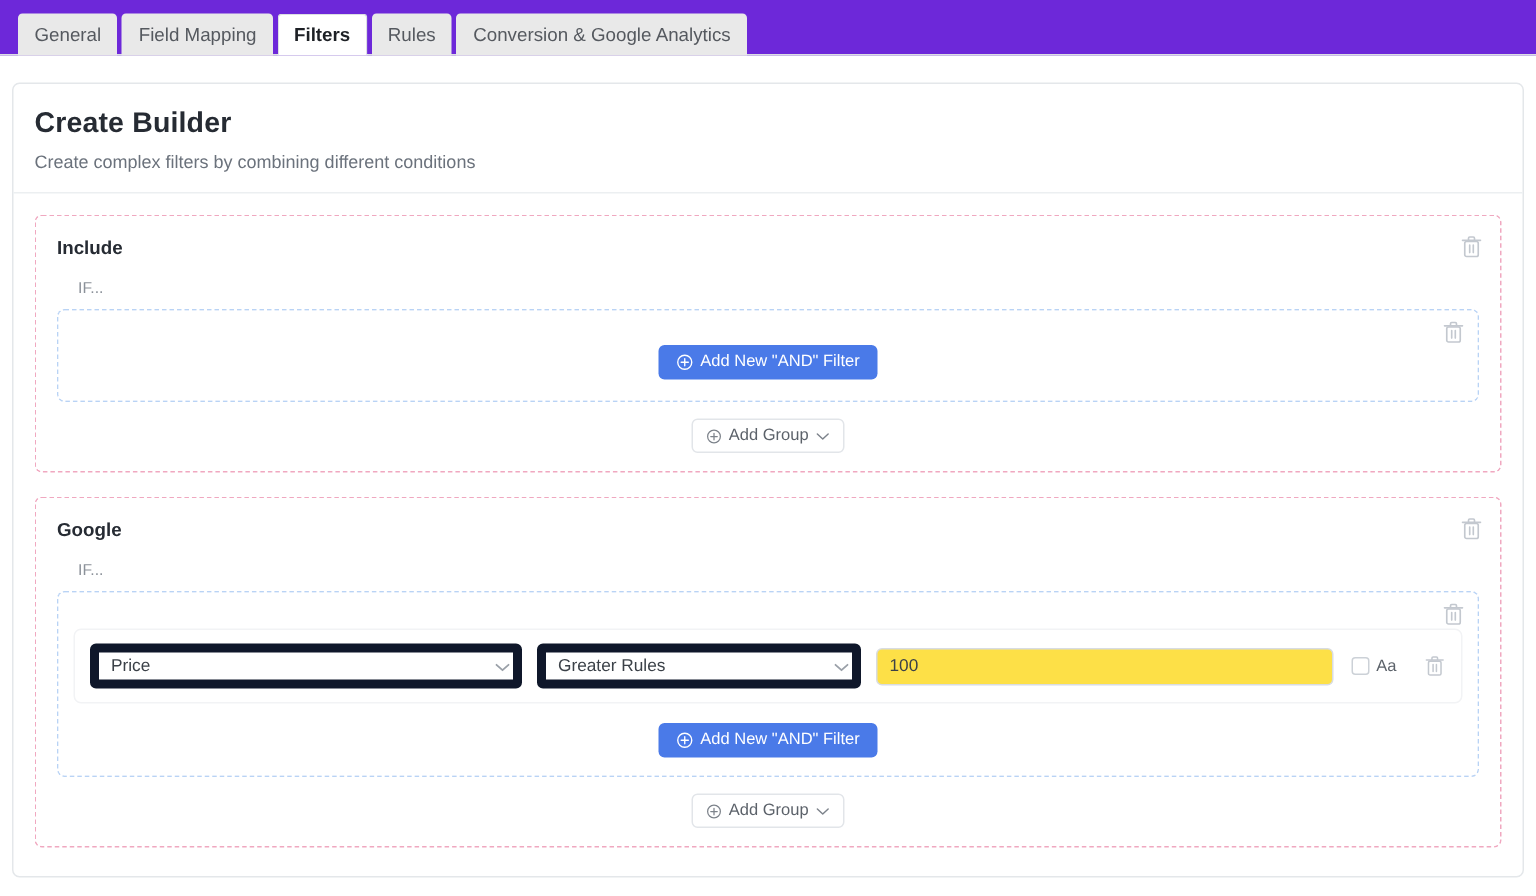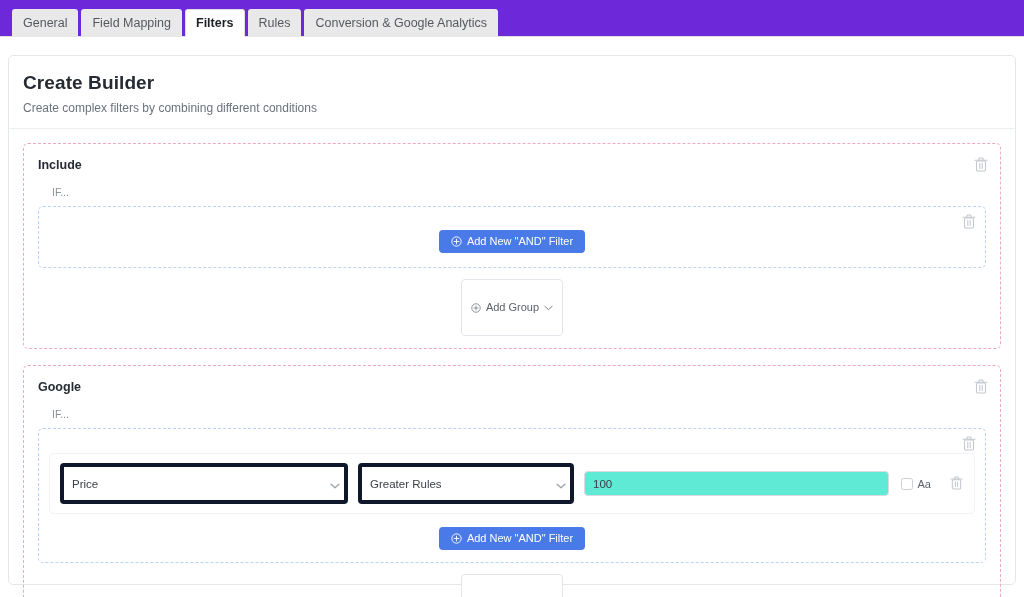--- a/index.html
+++ b/index.html
@@ -127,22 +127,22 @@
     border-radius: 5px;
     padding: 9px 10px;
     margin: 14px 0 0 0;
   }
   .sel {
     position: relative;
     flex: 0 0 auto;
   }
   .sel-field {
     width: 288px;
-    height: 41px;
-    border: 4px solid #0f172a;
+    height: 30px;
+    border: 6px solid #0f172a;
     border-radius: 4px;
     background: #fff;
     font-size: 11.5px;
     color: #3b4148;
     padding: 0 24px 0 8px;
     display: flex;
     align-items: center;
     cursor: pointer;
   }
   .sel-field.op { width: 216px; }
@@ -150,21 +150,21 @@
     position: absolute;
     right: 8px; top: 50%;
     transform: translateY(-50%);
     pointer-events: none;
   }
   .val-field {
     flex: 1 1 auto;
     height: 25px;
     border: 1px solid #d8dce1;
     border-radius: 4px;
-    background: #5eead4;
+    background: #fde047;
     font-size: 11.5px;
     color: #3b4148;
     padding: 0 8px;
     outline: none;
     font-family: "Liberation Sans", sans-serif;
   }
   .case-wrap {
     display: flex;
     align-items: center;
     gap: 5px;
@@ -203,21 +203,21 @@
     line-height: 1;
   }
   .addgrp-wrap { display: flex; justify-content: center; margin-top: 11px; }
   .btn-addgrp {
     background: #ffffff;
     border: 1px solid #e2e5e9;
     border-radius: 4px;
     color: #5c626a;
     font-size: 11px;
     font-family: "Liberation Sans", sans-serif;
-    padding: 22px 9px;
+    padding: 5px 9px;
     display: inline-flex;
     align-items: center;
     gap: 5px;
     cursor: pointer;
     line-height: 1;
   }
   .ico { display: inline-flex; align-items: center; }
 
   .footer { padding: 16px 14px 0 14px; }
   .btn-save {

